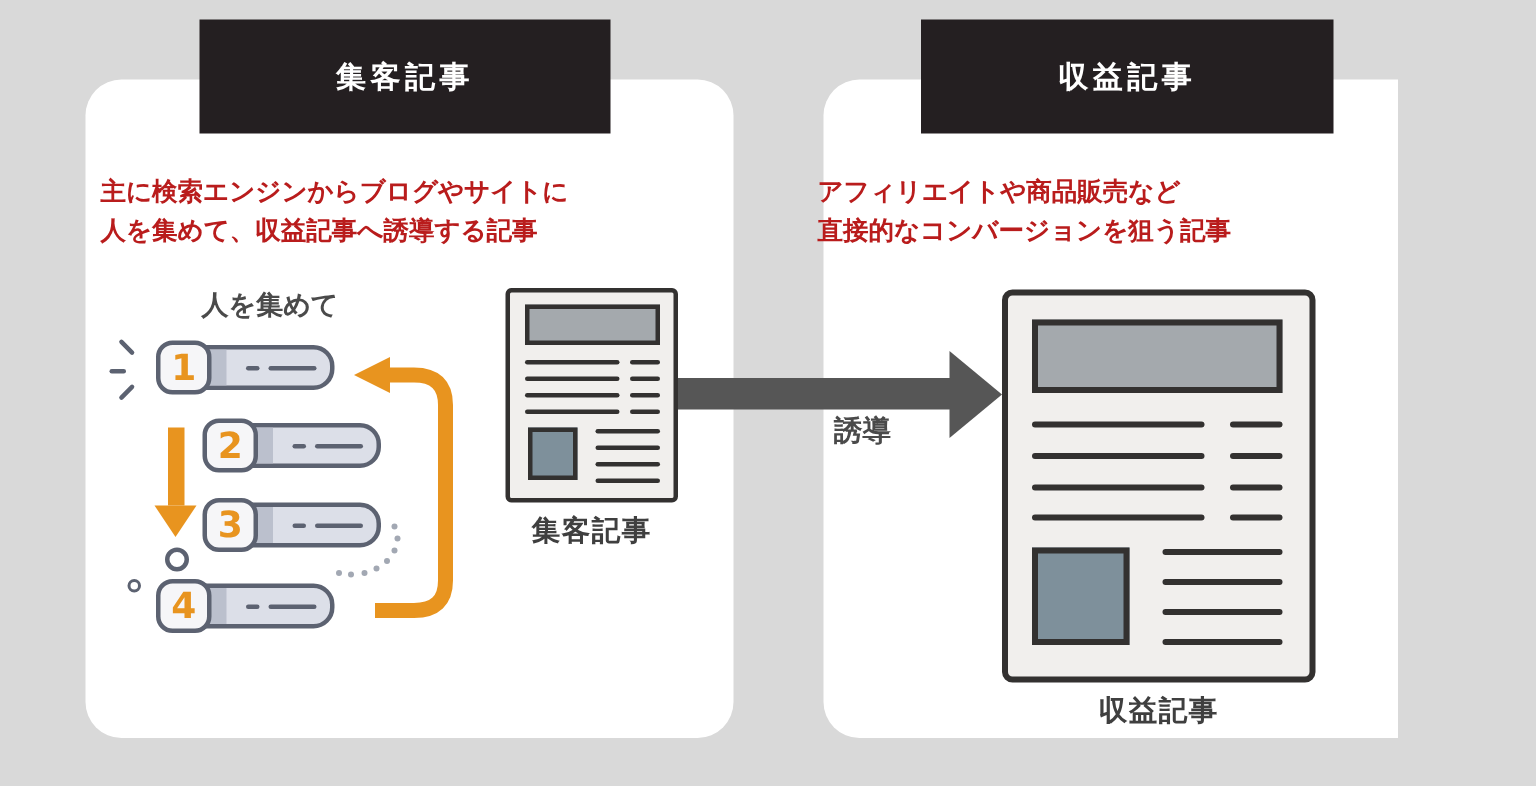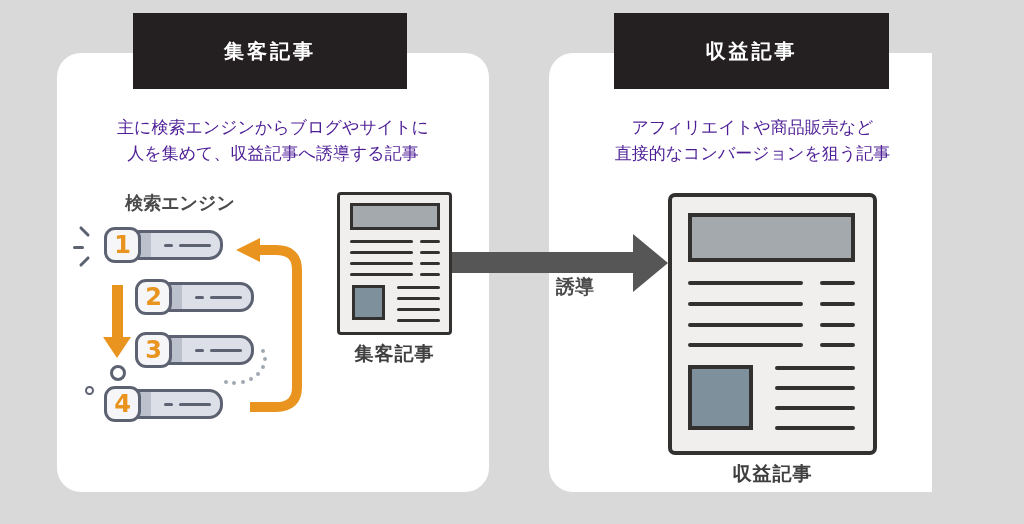--- a/index.html
+++ b/index.html
@@ -8,21 +8,21 @@
     background:#d9d9d9;
     font-family:"Liberation Sans","DejaVu Sans",sans-serif;
   }
   .abs{position:absolute;}
   .panel{background:#ffffff;border-radius:24px;}
   .header-box{
     background:#241f21;color:#ffffff;display:flex;align-items:center;justify-content:center;
     font-size:20px;font-weight:700;letter-spacing:3px;
   }
   .desc{
-    text-align:center;color:#4c1d95;font-size:17px;font-weight:400;line-height:26px;
+    text-align:left;color:#b91c1c;font-size:17px;font-weight:700;line-height:26px;
   }
   .muted-label{color:#4a4a4a;font-weight:700;text-align:center;}
   .caption{color:#3f3f3f;font-size:19px;font-weight:700;text-align:center;letter-spacing:1px;}
 
   
   .rank-item{position:absolute;width:120px;height:36px;}
   .rank-bar{
     position:absolute;left:17px;top:3px;width:102px;height:30px;box-sizing:border-box;
     background:#dcdfe8;border:3px solid #5c6271;border-radius:14px;overflow:hidden;
   }
@@ -77,21 +77,21 @@
 
   <div class="abs desc" style="left:67px;top:115px;width:412px;">
     <div>主に検索エンジンからブログやサイトに</div>
     <div>人を集めて、収益記事へ誘導する記事</div>
   </div>
   <div class="abs desc" style="left:545px;top:115px;width:415px;">
     <div>アフィリエイトや商品販売など</div>
     <div>直接的なコンバージョンを狙う記事</div>
   </div>
 
-  <div class="abs muted-label" style="left:106px;top:191px;width:148px;font-size:18px;">検索エンジン</div>
+  <div class="abs muted-label" style="left:106px;top:191px;width:148px;font-size:18px;">人を集めて</div>
 
   <div class="rank-item" style="left:104px;top:227px;">
     <div class="rank-bar">
       <div class="rank-shadow"></div>
       <span class="rank-dash short"></span>
       <span class="rank-dash long"></span>
     </div>
     <div class="rank-badge">1</div>
   </div>
 

